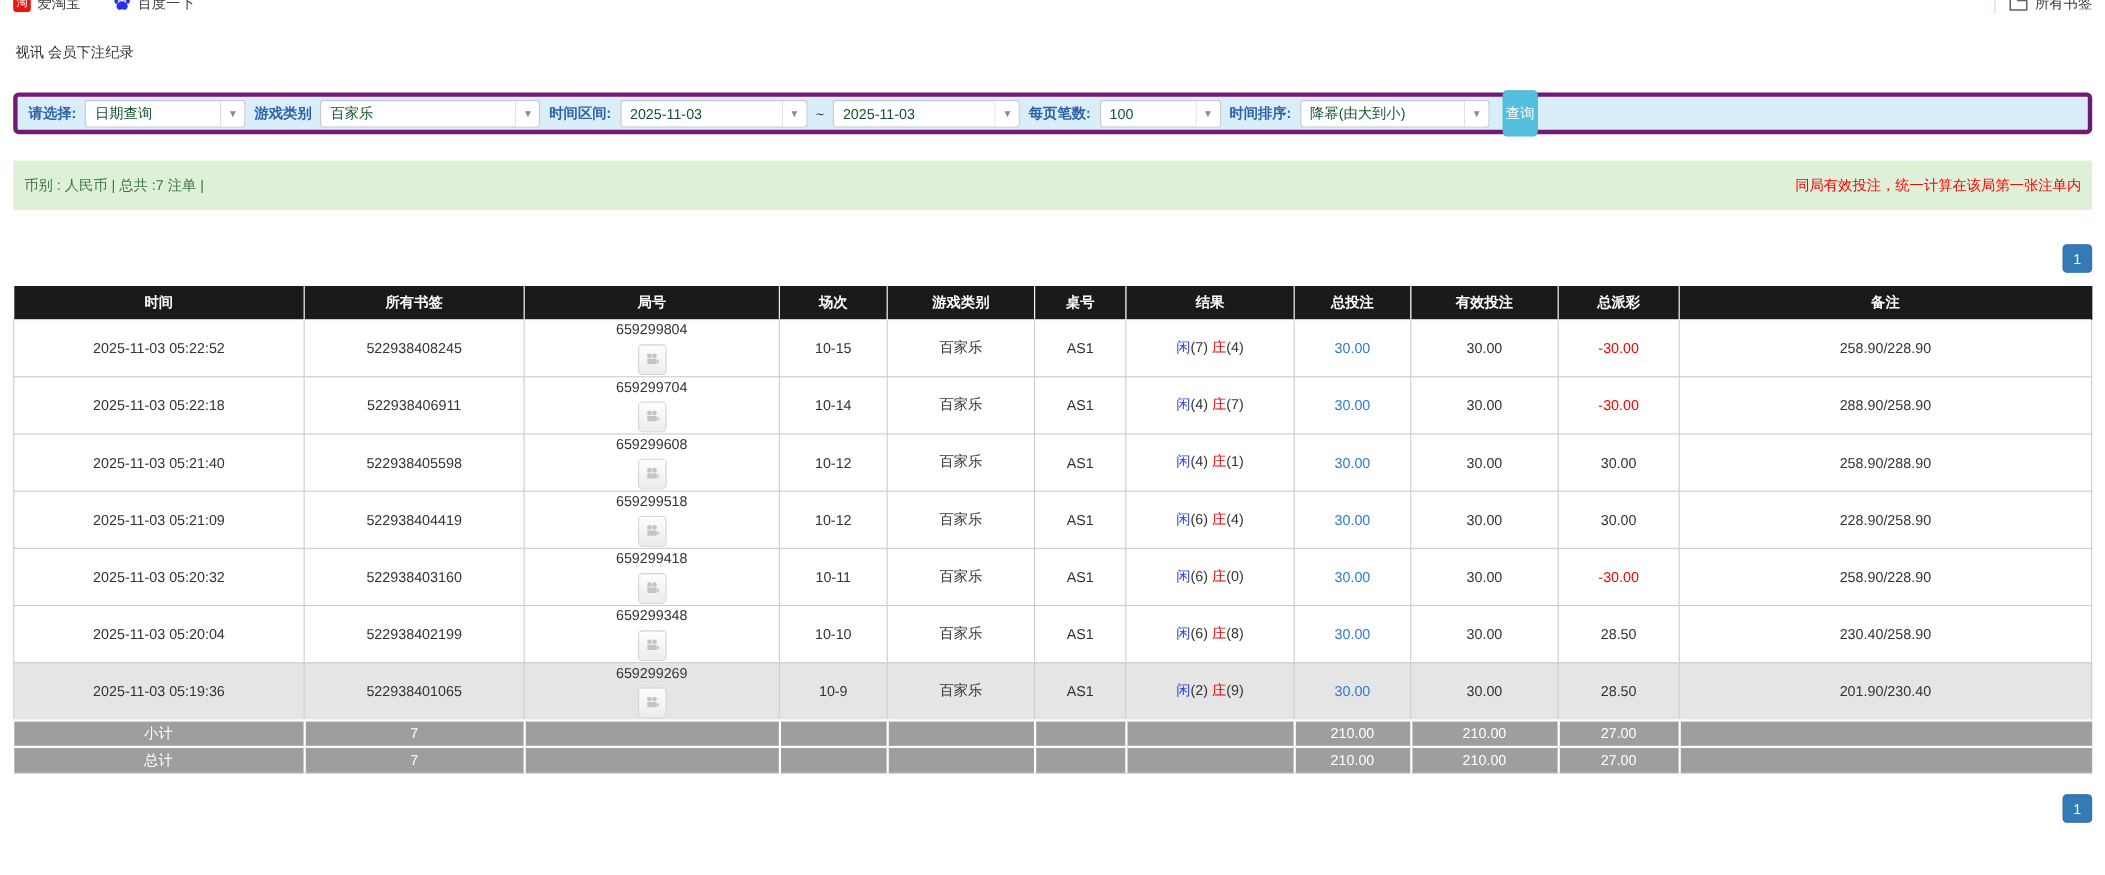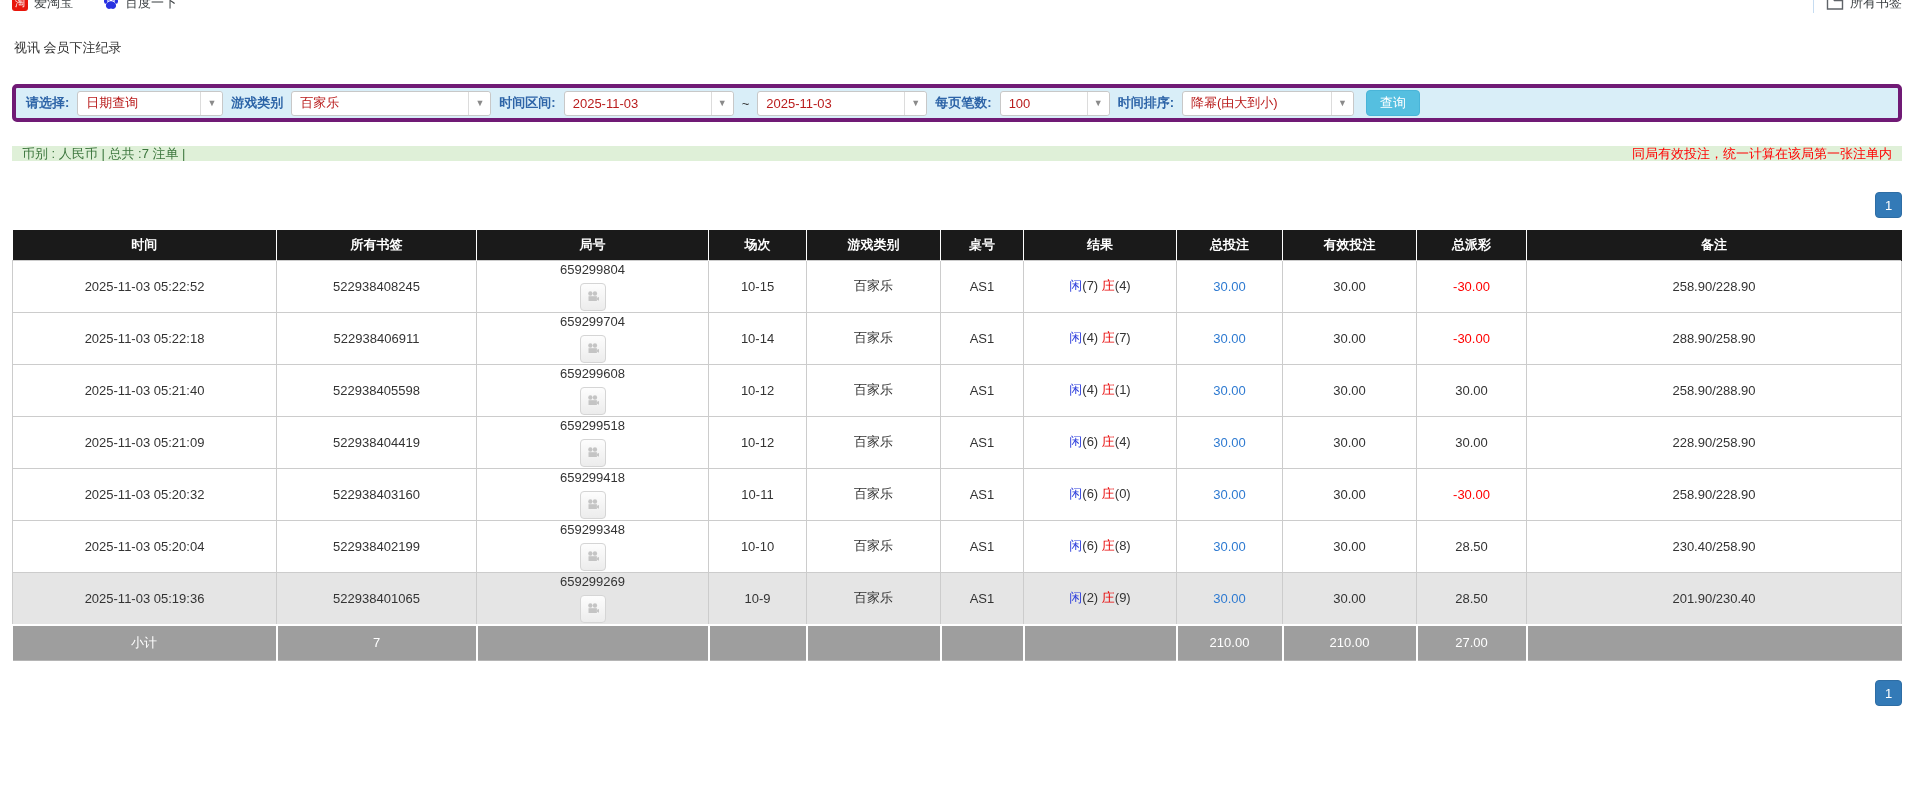--- a/index.html
+++ b/index.html
@@ -26,50 +26,50 @@
   .page-title { margin:24px 0 0 14px; font-size:13px; font-weight:400; color:#333; line-height:22px; }
 
   
   .filter-panel {
     margin:25px 12px 16px 12px; height:38px; width:1890px;
     background:#d9eef8; border:4px solid #701a75; border-radius:5px;
     display:flex; align-items:center; padding:0 10px; gap:8px;
   }
   .f-label { font-size:13px; font-weight:bold; color:#2d64a7; white-space:nowrap; }
   .combo { display:flex; align-items:stretch; background:#fff; border:1px solid #c8c8c8; border-radius:3px; height:25px; cursor:pointer; }
-  .combo-value { padding:0 8px; font-size:13px; color:#b91c1c; display:flex; align-items:center; flex:1 1 auto; white-space:nowrap; overflow:hidden; }
+  .combo-value { padding:0 8px; font-size:13px; color:#14532d; display:flex; align-items:center; flex:1 1 auto; white-space:nowrap; overflow:hidden; }
   .combo-arrow { width:22px; flex:0 0 auto; border-left:1px solid #dcdcdc; display:flex; align-items:center; justify-content:center;
     color:#8a8a8a; font-size:9px; background:#fff; border-radius:0 3px 3px 0; }
   .w-select { width:146px; } .w-game { width:200px; } .w-date { width:170px; } .w-size { width:110px; } .w-sort { width:172px; }
   .tilde { font-size:13px; color:#333; }
-  .search-btn { height:26px; padding:0 13px; background:#55bfe0; border:1px solid #49b4d8; border-radius:4px;
+  .search-btn { height:42px; padding:0 2px; background:#55bfe0; border:1px solid #49b4d8; border-radius:4px;
     color:#fff; font-size:13px; cursor:pointer; margin-left:4px;font-family:Liberation Serif, serif; }
 
   
-  .summary-bar { margin:24px 12px 0 12px; width:1890px; height:15px; background:#dff0d8;
+  .summary-bar { margin:24px 12px 0 12px; width:1890px; height:45px; background:#dff0d8;
     display:flex; align-items:center; justify-content:space-between; padding:0 10px; font-size:13px; }
   .summary-left { color:#3c763d; }
   .summary-right { color:#ff0000; }
 
   
   .pager-row { width:1902px; display:flex; justify-content:flex-end; }
   .pager-top { margin-top:31px; }
   .pager-bottom { margin-top:19px; }
   .page-btn { min-width:27px; height:26px; background:#337ab7; border:1px solid #2e6da4; border-radius:4px;
     color:#fff; font-size:13px; display:flex; align-items:center; justify-content:center; cursor:pointer; }
 
   
   table.records { width:1890px; margin:12px 0 0 12px; border-collapse:collapse; table-layout:fixed;
     text-align:center; font-size:13px; color:#333; }
   table.records thead th { background:#1a1a1a; color:#fff; font-weight:bold; height:30px;
     border-right:1px solid #fff; font-size:13px;margin-top:25px; }
   table.records thead th:last-child { border-right:1px solid #1a1a1a; }
   table.records tbody td { height:45px; background:#fff; border:1px solid #ccc; }
   table.records tr.hl td { background:#e5e5e5; }
-  table.records tr.total td { background:#9e9e9e; color:#fff; height:36px;
+  table.records tr.total td { background:#9e9e9e; color:#fff; height:24px;
     border:none; border-right:2px solid #fff; border-top:2px solid #fff; }
   table.records tr.total td:last-child { border-right:none; }
   table.records tr.total:last-child td { border-bottom:1px solid #b5b5b5; }
 
   .txt-blue { color:#2b3cdc; }
   .txt-red  { color:#e80000; }
   .bet-link { color:#2e7ad1; text-decoration:none; cursor:pointer; }
   .num-neg  { color:#ff0000; }
 
   .round-cell { display:flex; align-items:center; justify-content:center; gap:6px;flex-direction:column; }
@@ -368,18 +368,31 @@
         <td></td>
         <td></td>
         <td></td>
         <td></td>
         <td></td>
         <td>210.00</td>
         <td>210.00</td>
         <td>27.00</td>
         <td></td>
       </tr>
+      <tr class="total">
+        <td>总计</td>
+        <td>7</td>
+        <td></td>
+        <td></td>
+        <td></td>
+        <td></td>
+        <td></td>
+        <td>210.00</td>
+        <td>210.00</td>
+        <td>27.00</td>
+        <td></td>
+      </tr>
     </tbody>
 </table>
 
 <div class="pager-row pager-bottom">
   <div class="page-btn">1</div>
 </div>
 
 </body></html>

